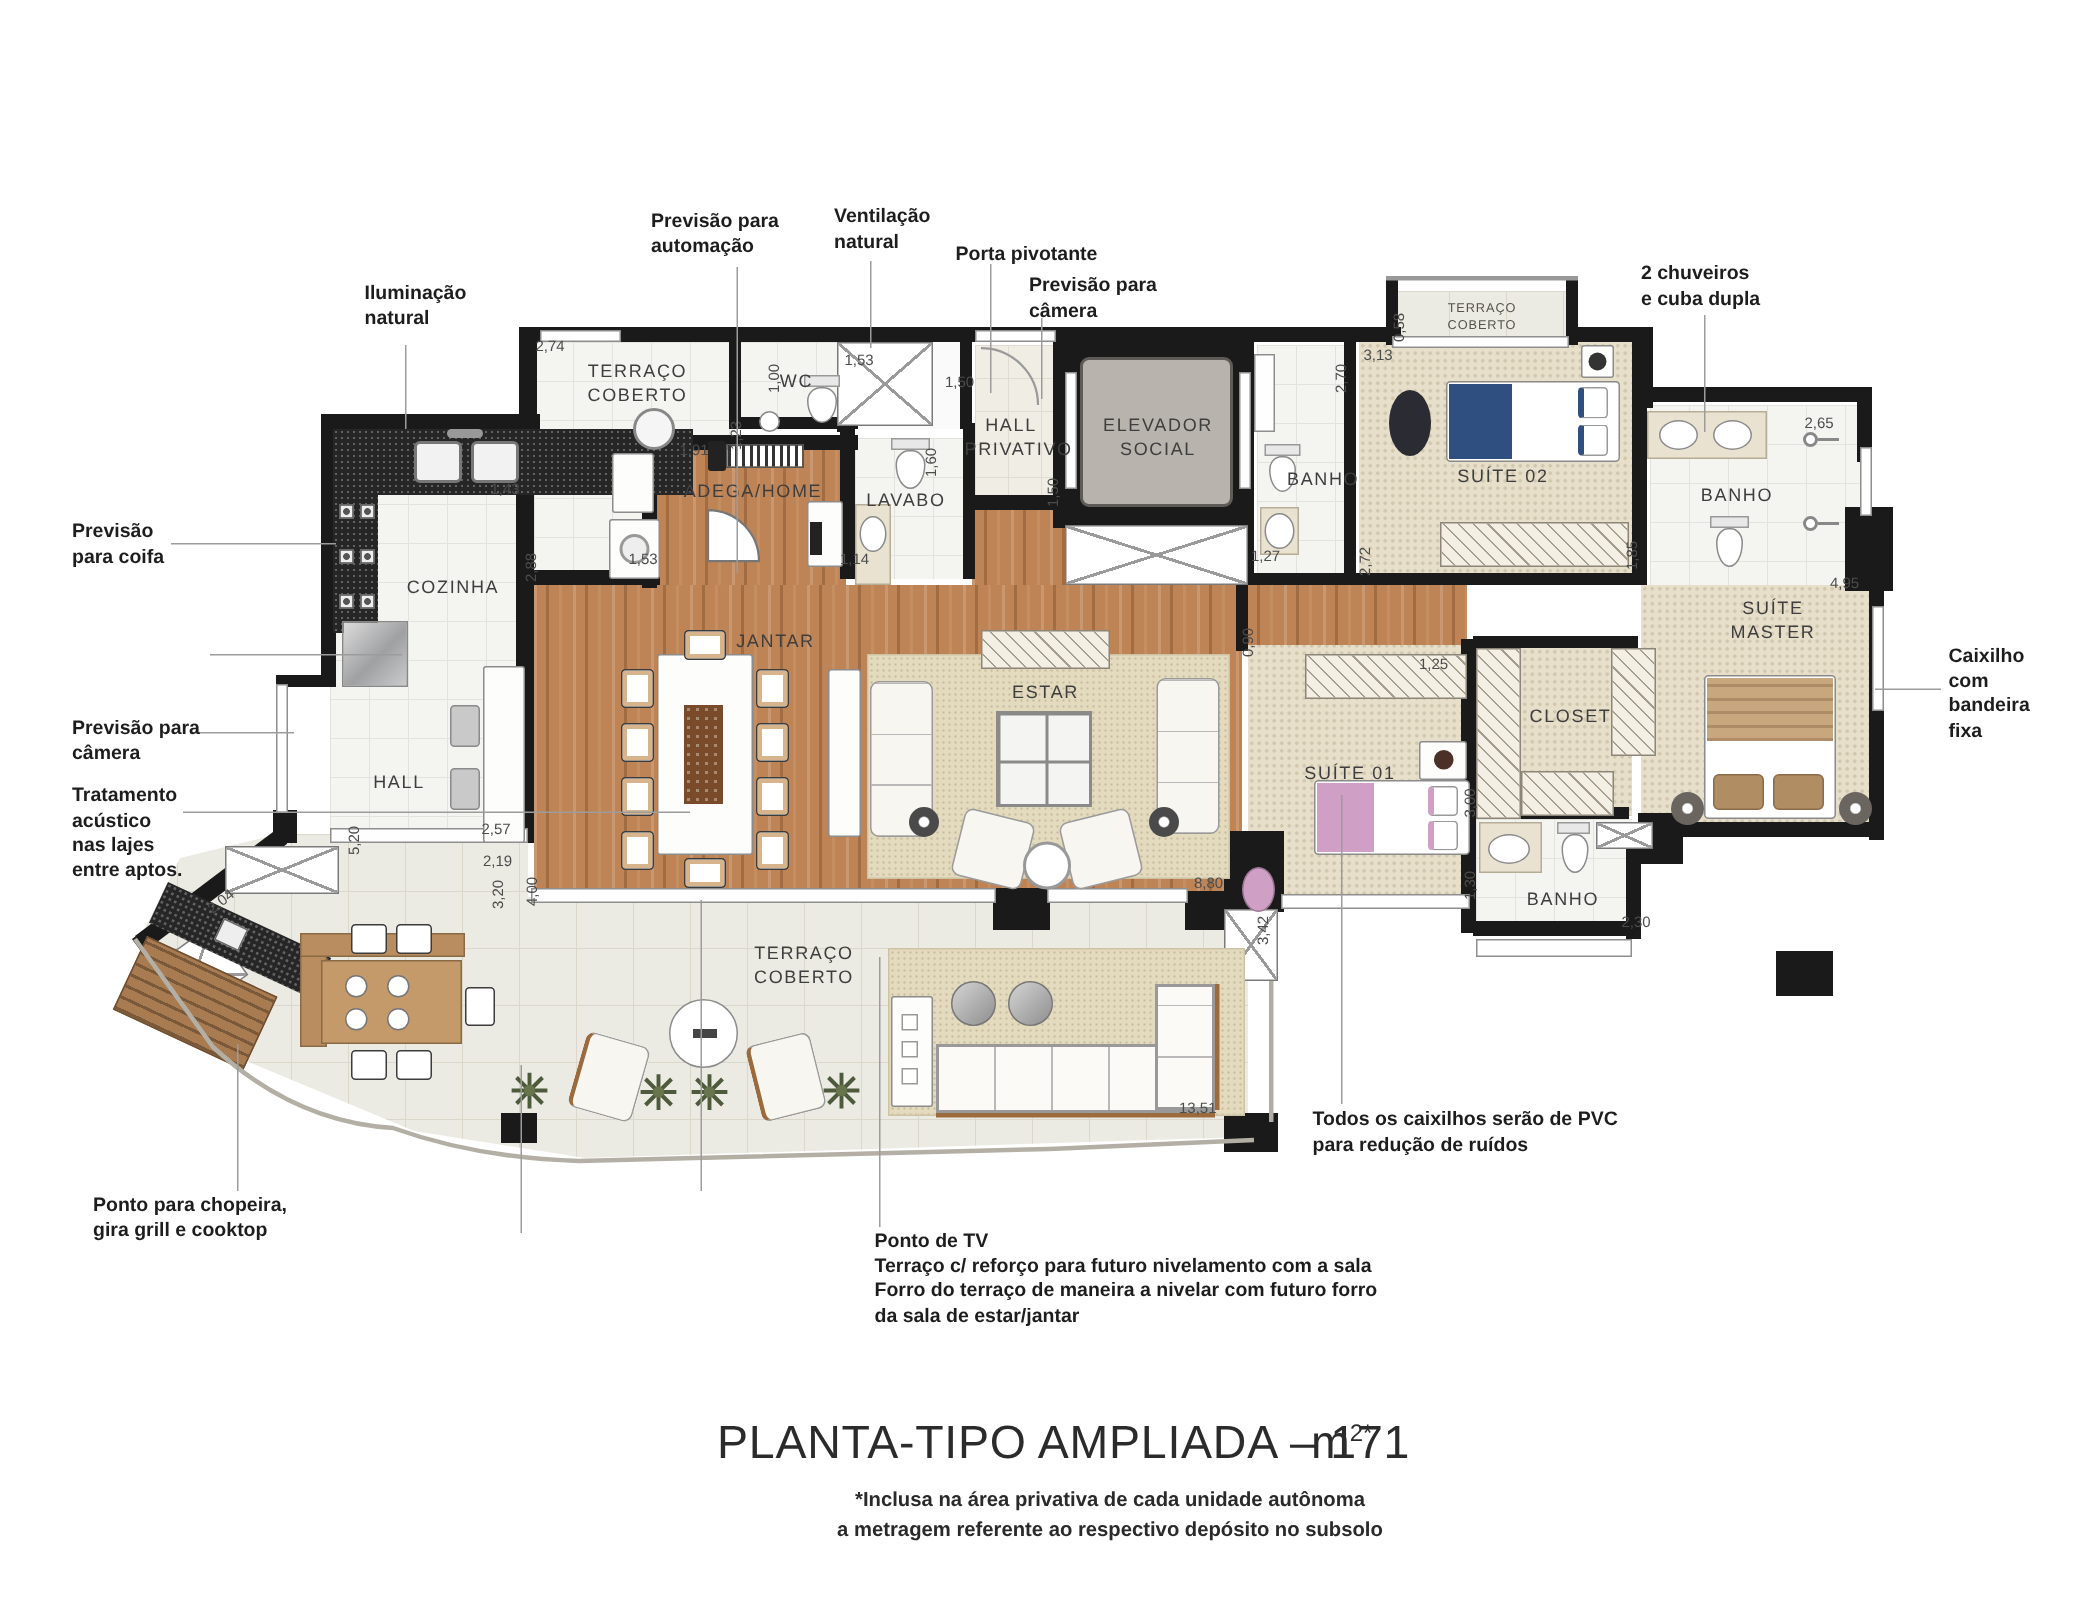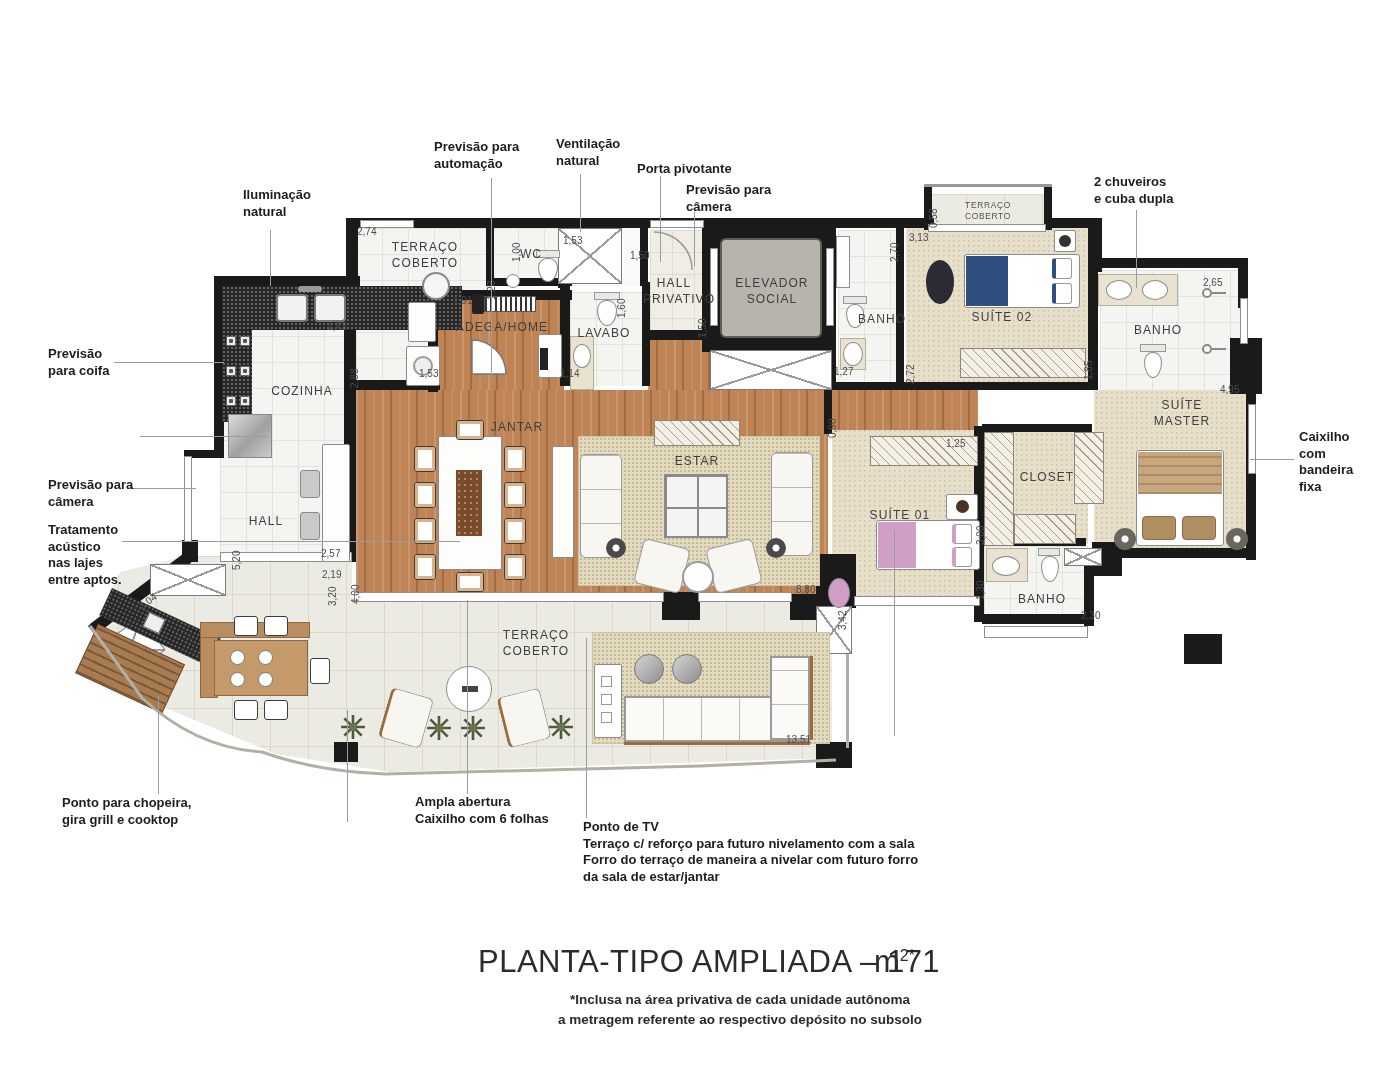--- a/index.html
+++ b/index.html
@@ -390,25 +390,25 @@
   <div class="callout" style="left:48px;top:522px;width:110px">Tratamento
 acústico
 nas lajes
 entre aptos.</div>
   <div class="callout" style="left:1299px;top:429px;width:90px">Caixilho
 com
 bandeira
 fixa</div>
   <div class="callout" style="left:62px;top:795px;width:180px">Ponto para chopeira,
 gira grill e cooktop</div>
-  <div class="callout" style="left:415px;top:794px;width:190px">Ampla abertura
-Caixilho com 6 folhas</div>
   <div class="callout" style="left:583px;top:819px;width:380px">Ponto de TV
 Terraço c/ reforço para futuro nivelamento com a sala
 Forro do terraço de maneira a nivelar com futuro forro
 da sala de estar/jantar</div>
+  <div class="callout" style="left:875px;top:738px;width:240px">Todos os caixilhos serão de PVC
+para redução de ruídos</div>
 
   <div class="title-main" style="left:478px;top:944px">PLANTA-TIPO AMPLIADA – 171</div>
   <div class="title-unit" style="left:874px;top:944px"><span>m</span><sup>2*</sup></div>
   <div class="foot" style="left:430px;top:990px;width:620px">*Inclusa na área privativa de cada unidade autônoma
 a metragem referente ao respectivo depósito no subsolo</div>
 
 </div>
 
 </body></html>

